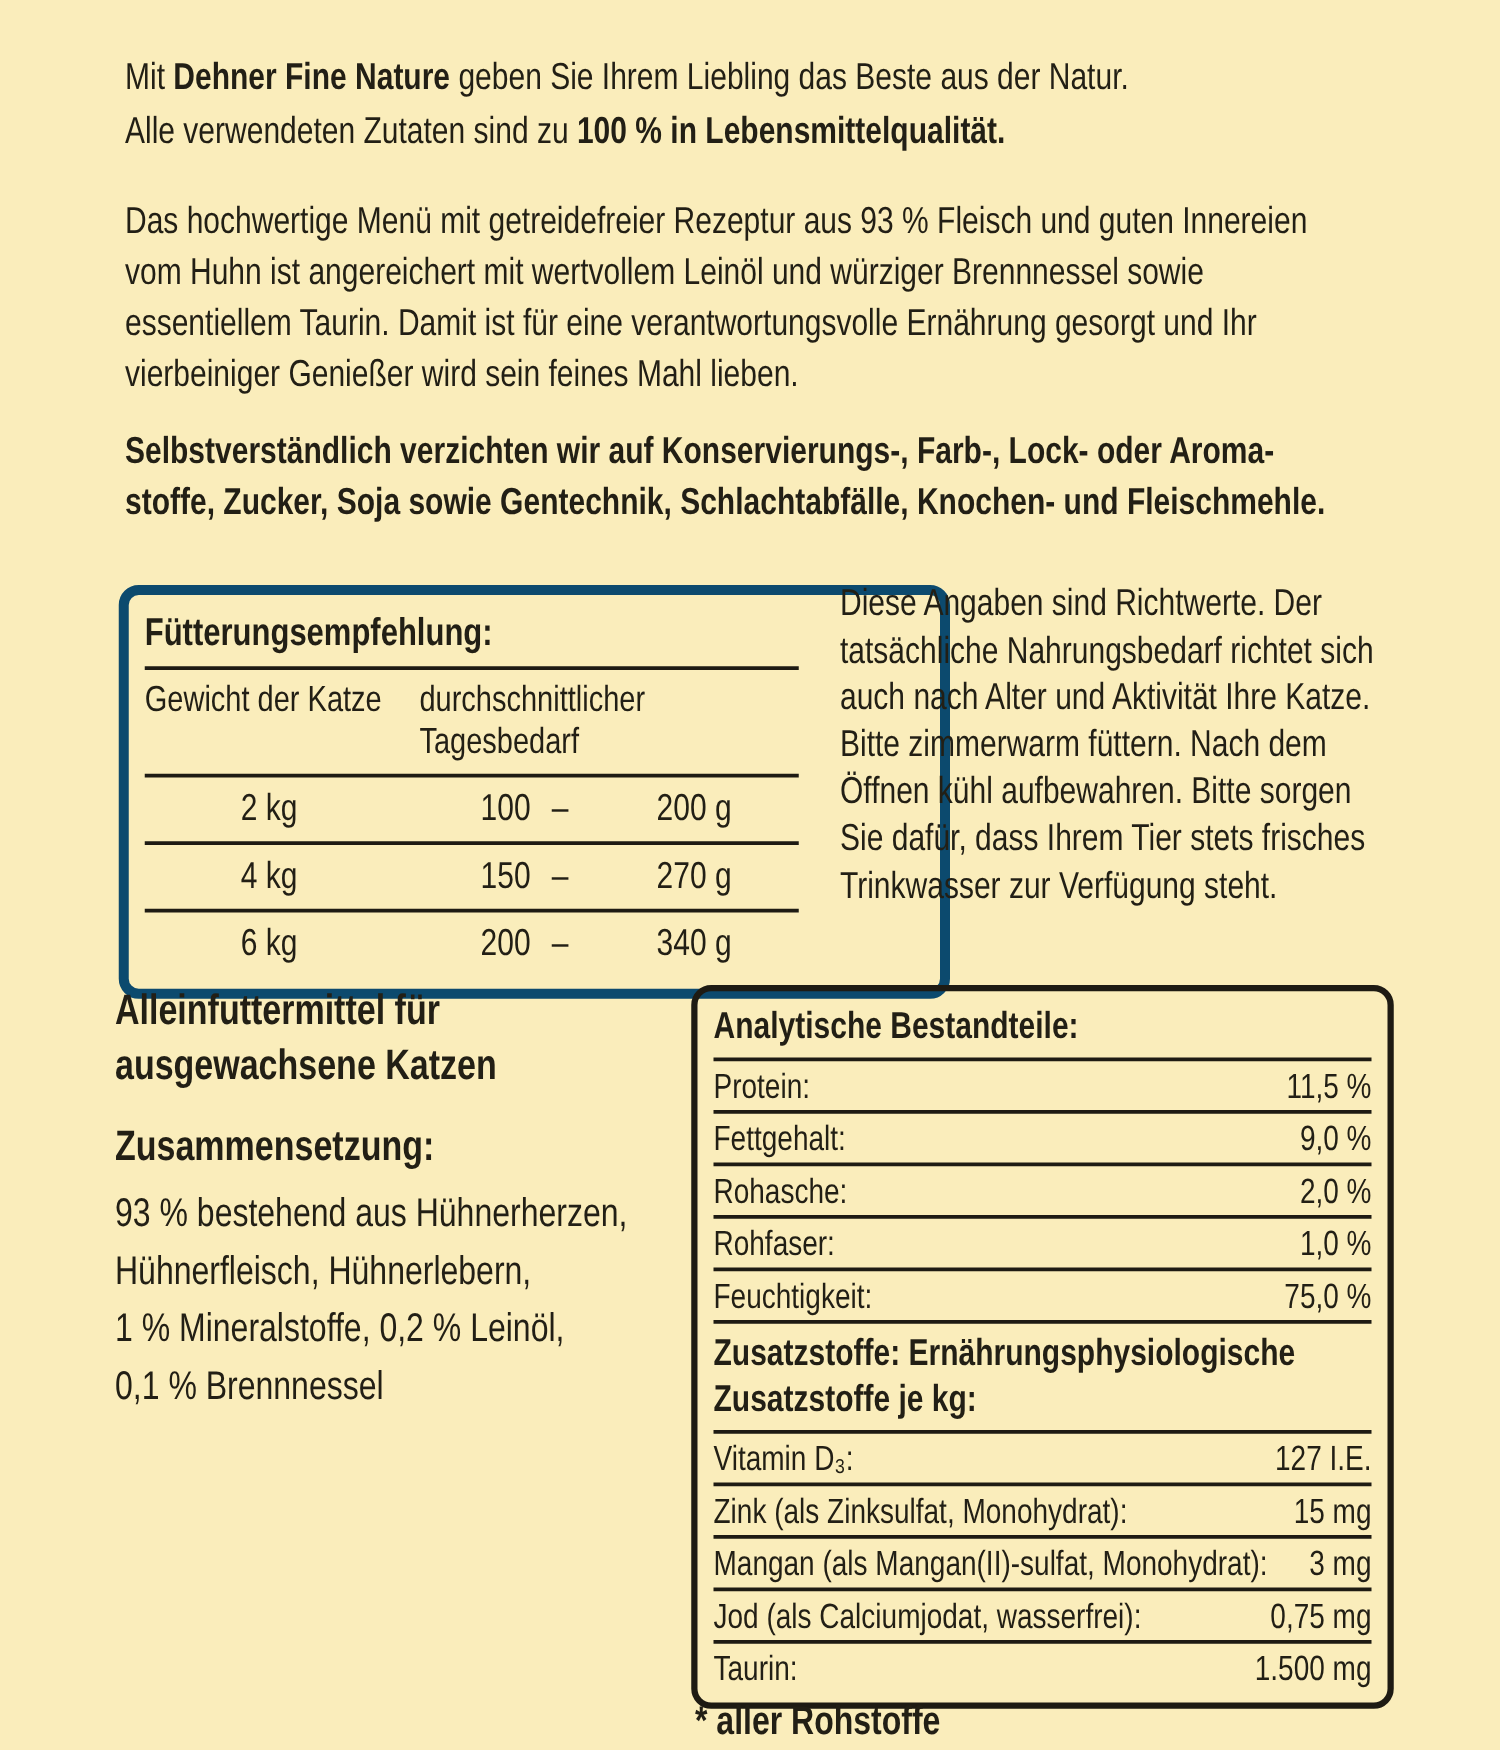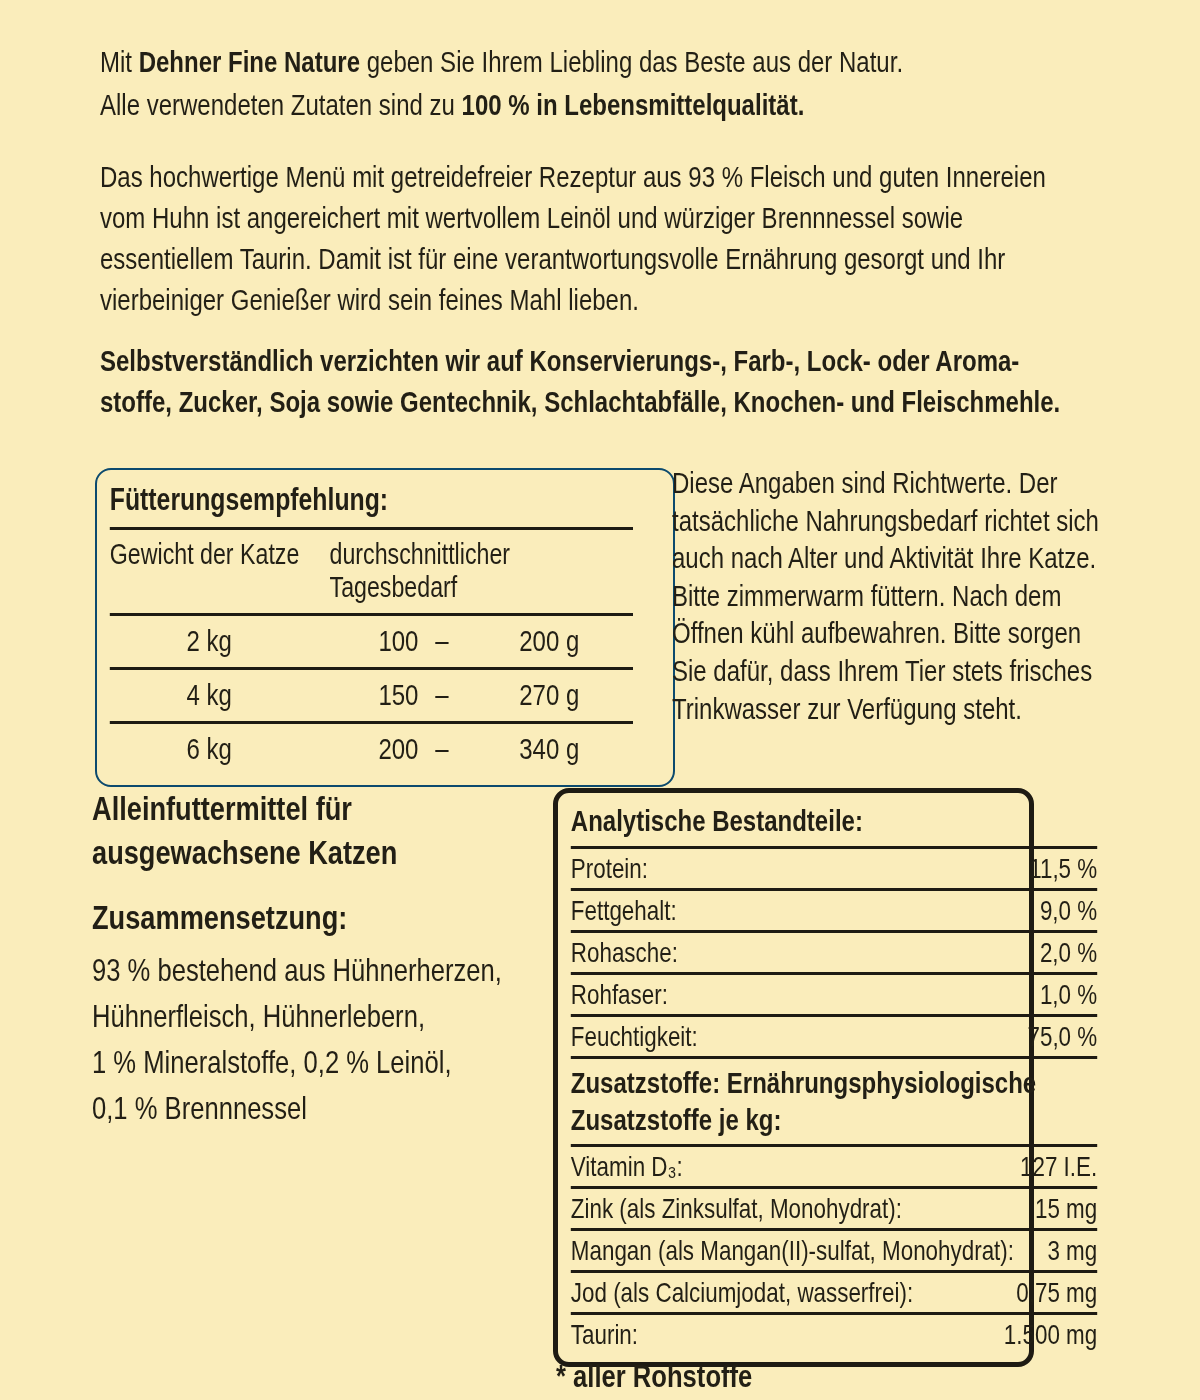--- a/index.html
+++ b/index.html
@@ -16,22 +16,22 @@
   .cx{transform:scaleX(0.8);transform-origin:0 0;}
   b,.bold{font-weight:700;}
 
   
   #p1{left:100px;top:40px;width:1300px;font-size:30px;line-height:43px;}
   #p2{left:100px;top:156px;width:1300px;font-size:30px;line-height:41px;}
   #p3{left:100px;top:340px;width:1300px;font-size:30px;line-height:41px;font-weight:700;}
 
   
   #feedbox{
-    left:95px;top:468px;width:580px;
-    border:2px solid #0c4a6e;border-radius:16px;
+    left:95px;top:468px;width:665px;
+    border:8px solid #0c4a6e;border-radius:16px;
     box-sizing:border-box;
   }
   #feedbox .box-inner{
     width:686px;box-sizing:border-box;
     padding:8px 16px 10px 16px;
   }
   .feed-title{font-size:31px;font-weight:700;padding:4px 0 9px 0;border-bottom:3px solid #1E1B13;}
   .feed-header{display:grid;grid-template-columns:42% 58%;font-size:29px;padding:8px 0 9px 0;border-bottom:3px solid #1E1B13;}
   .feed-header .c2{text-align:left;}
   .frow{display:grid;grid-template-columns:38% 21% 9% 32%;font-size:30px;padding:8px 0 9px 0;}
@@ -45,21 +45,21 @@
   #notes{left:672px;top:464px;width:640px;font-size:30px;line-height:37.6px;}
 
   
   #leftinfo{left:92px;top:786px;width:580px;}
   .li-h{font-size:34px;font-weight:700;line-height:44px;}
   .li-sub{font-size:34px;font-weight:700;margin-top:24px;}
   .li-comp{font-size:32px;line-height:46px;margin-top:10px;}
 
   
   #anabox{
-    left:553px;top:788px;width:481px;
+    left:553px;top:788px;width:562px;
     border:5px solid #1E1B13;border-radius:16px;
     box-sizing:border-box;
   }
   #anabox .box-inner{
     width:690px;box-sizing:border-box;
     padding:6px 16px 8px 16px;
   }
   .ana-title{font-size:30px;font-weight:700;padding:5px 0 8px 0;border-bottom:3px solid #1E1B13;}
   .ana-row{display:flex;justify-content:space-between;align-items:baseline;font-size:28px;line-height:30px;padding:5px 0 4px 0;border-bottom:3px solid #1E1B13;white-space:nowrap;}
   .ana-row.last{border-bottom:none;}

